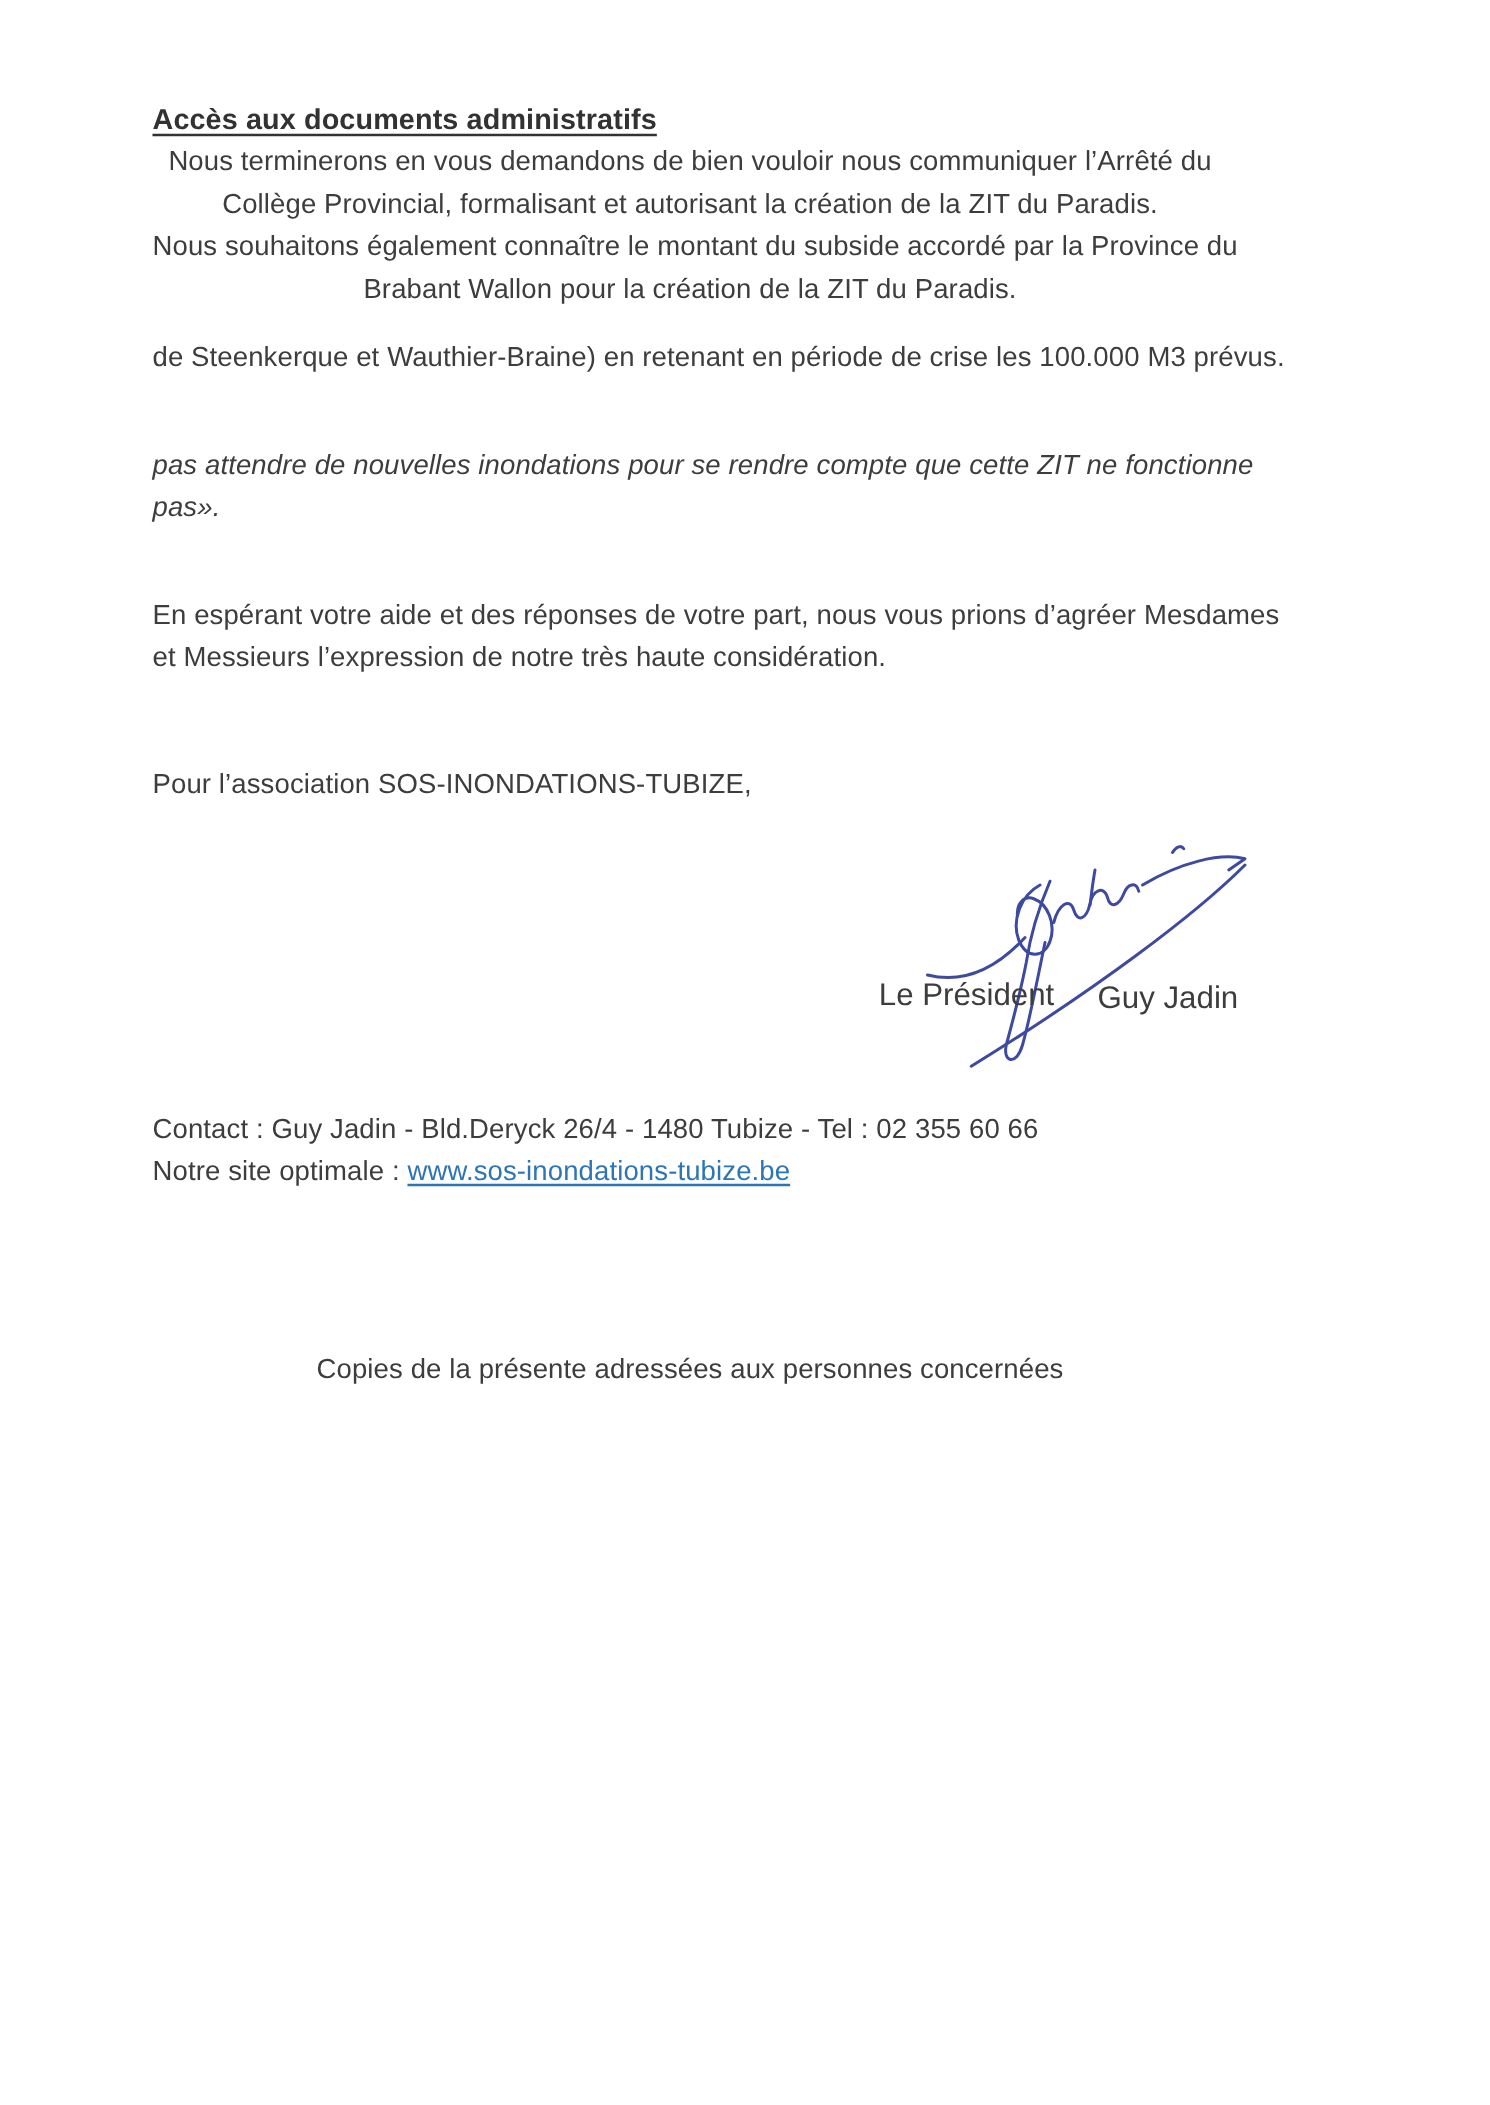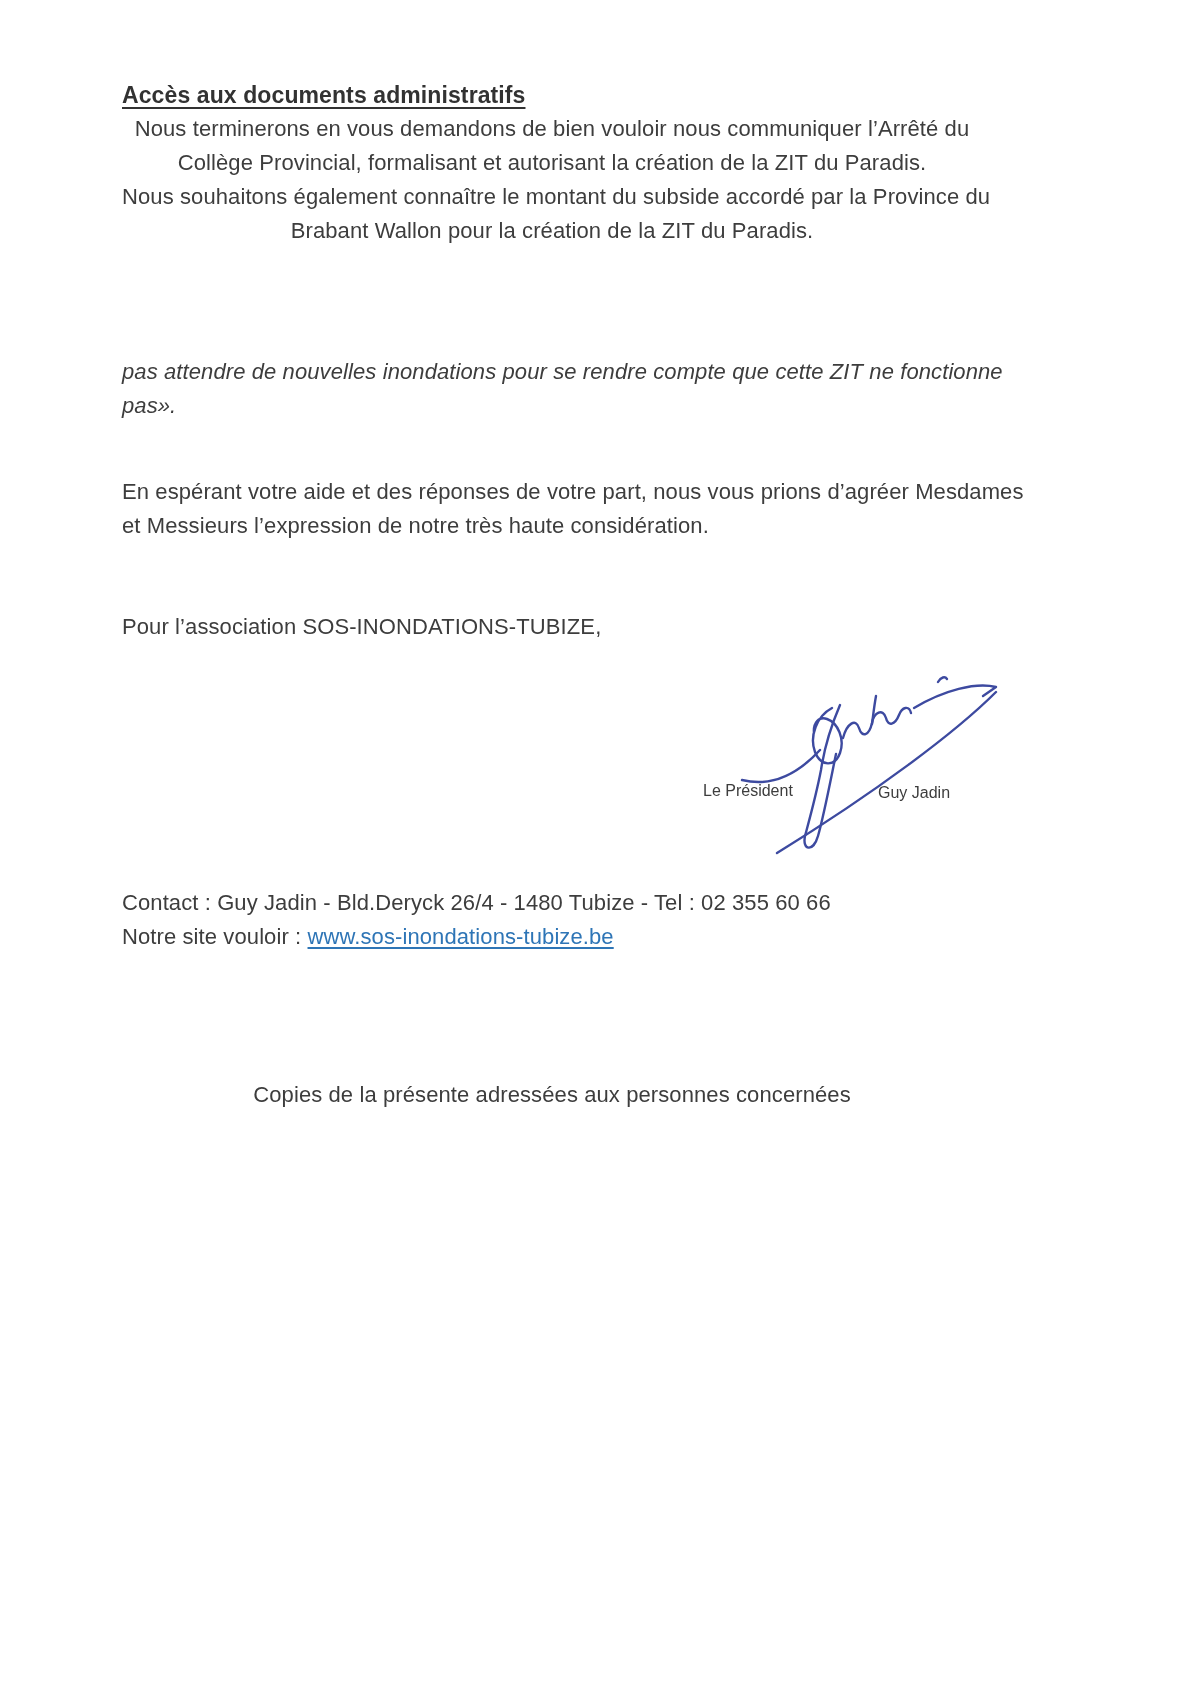--- a/index.html
+++ b/index.html
@@ -26,21 +26,21 @@
     font-size: 23px;
     color: #323232;
     text-decoration: underline;
     text-underline-offset: 4px;
     text-decoration-thickness: 2px;
   }
   .line { white-space: nowrap; }
   .italic { font-style: italic; }
   .sig-label {
     position: absolute;
-    font-size: 16px;
+    font-size: 25px;
     color: #3d3d3d;
     white-space: nowrap;
   }
   .contact-line { white-space: nowrap; }
   a.site-link {
     color: #2e75b6;
     text-decoration: underline;
     text-underline-offset: 3px;
     cursor: pointer;
   }
@@ -60,20 +60,21 @@
   <div class="block heading" style="top: 78px;">Accès aux documents administratifs</div>
 
   <div class="block" style="top: 112px; text-align: center;">
     <div class="line">Nous terminerons en vous demandons de bien vouloir nous communiquer l’Arrêté du</div>
     <div class="line">Collège Provincial, formalisant et autorisant la création de la ZIT du Paradis.</div>
     <div class="line">Nous souhaitons également connaître le montant du subside accordé par la Province du</div>
     <div class="line">Brabant Wallon pour la création de la ZIT du Paradis.</div>
   </div>
 
   <div class="block" style="top: 269px;">
+    <div class="line">de Steenkerque et Wauthier-Braine) en retenant en période de crise les 100.000 M3 prévus.</div>
   </div>
 
   <div class="block" style="top: 355px;">
     <div class="line italic">pas attendre de nouvelles inondations pour se rendre compte que cette ZIT ne fonctionne</div>
     <div class="line italic">pas».</div>
   </div>
 
   <div class="block" style="top: 475px;">
     <div class="line">En espérant votre aide et des réponses de votre part, nous vous prions d’agréer Mesdames</div>
     <div class="line">et Messieurs l’expression de notre très haute considération.</div>
@@ -99,18 +100,18 @@
 
     <path d="M 316,72 C 276,112 196,172 97,233"></path>
   </svg>
 
   <div class="sig-label" style="left: 703px; top: 782px;">Le Président</div>
   <div class="sig-label" style="left: 878px; top: 784px;">Guy Jadin</div>
 
   <div class="block contact-line" style="top: 886px;">Contact : Guy Jadin - Bld.Deryck 26/4 - 1480 Tubize - Tel : 02 355 60 66</div>
 
   <div class="block contact-line" style="top: 920px;">
-    <span>Notre site vouloir : </span><a class="site-link">www.sos-inondations-tubize.be</a>
+    <span>Notre site optimale : </span><a class="site-link">www.sos-inondations-tubize.be</a>
   </div>
 
   <div class="block line" style="top: 1078px; text-align: center;">Copies de la présente adressées aux personnes concernées</div>
 
 </div>
 
 </body></html>

